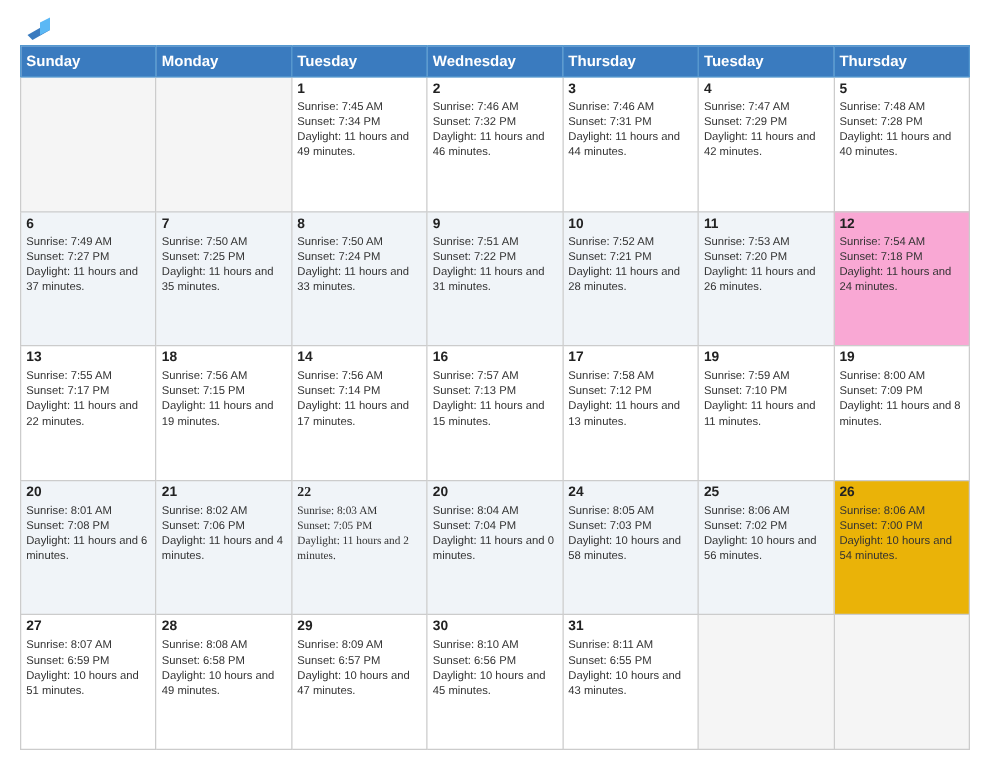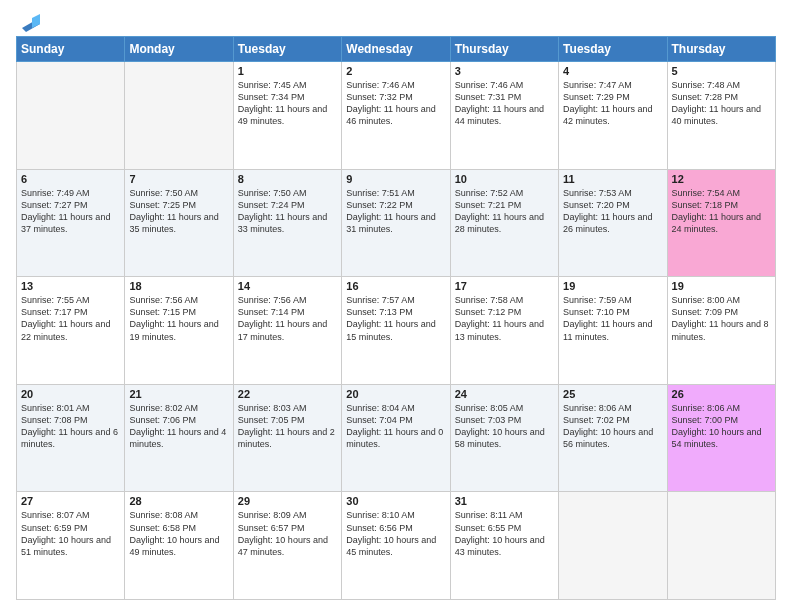--- a/index.html
+++ b/index.html
@@ -149,25 +149,25 @@
           <td><span class="day-num">18</span><span class="cell-text">Sunrise: 7:56 AM<br>Sunset: 7:15 PM<br>Daylight: 11 hours and 19 minutes.</span></td>
           <td><span class="day-num">14</span><span class="cell-text">Sunrise: 7:56 AM<br>Sunset: 7:14 PM<br>Daylight: 11 hours and 17 minutes.</span></td>
           <td><span class="day-num">16</span><span class="cell-text">Sunrise: 7:57 AM<br>Sunset: 7:13 PM<br>Daylight: 11 hours and 15 minutes.</span></td>
           <td><span class="day-num">17</span><span class="cell-text">Sunrise: 7:58 AM<br>Sunset: 7:12 PM<br>Daylight: 11 hours and 13 minutes.</span></td>
           <td><span class="day-num">19</span><span class="cell-text">Sunrise: 7:59 AM<br>Sunset: 7:10 PM<br>Daylight: 11 hours and 11 minutes.</span></td>
           <td><span class="day-num">19</span><span class="cell-text">Sunrise: 8:00 AM<br>Sunset: 7:09 PM<br>Daylight: 11 hours and 8 minutes.</span></td>
         </tr>
         <tr>
           <td style="background: rgb(240, 244, 248);"><span class="day-num">20</span><span class="cell-text">Sunrise: 8:01 AM<br>Sunset: 7:08 PM<br>Daylight: 11 hours and 6 minutes.</span></td>
           <td style="background: rgb(240, 244, 248);"><span class="day-num">21</span><span class="cell-text">Sunrise: 8:02 AM<br>Sunset: 7:06 PM<br>Daylight: 11 hours and 4 minutes.</span></td>
-          <td style="background: rgb(240, 244, 248);"><span class="day-num">22</span><span class="cell-text">Sunrise: 8:03 AM<br>Sunset: 7:05 PM<br>Daylight: 11 hours and 2 minutes.</span></td>
+          <td style="background: rgb(240, 244, 248); font-family: Liberation Serif, serif;"><span class="day-num">22</span><span class="cell-text">Sunrise: 8:03 AM<br>Sunset: 7:05 PM<br>Daylight: 11 hours and 2 minutes.</span></td>
           <td style="background: rgb(240, 244, 248);"><span class="day-num">20</span><span class="cell-text">Sunrise: 8:04 AM<br>Sunset: 7:04 PM<br>Daylight: 11 hours and 0 minutes.</span></td>
           <td style="background: rgb(240, 244, 248);"><span class="day-num">24</span><span class="cell-text">Sunrise: 8:05 AM<br>Sunset: 7:03 PM<br>Daylight: 10 hours and 58 minutes.</span></td>
           <td style="background: rgb(240, 244, 248);"><span class="day-num">25</span><span class="cell-text">Sunrise: 8:06 AM<br>Sunset: 7:02 PM<br>Daylight: 10 hours and 56 minutes.</span></td>
-          <td style="background: #f0abfc;"><span class="day-num">26</span><span class="cell-text">Sunrise: 8:06 AM<br>Sunset: 7:00 PM<br>Daylight: 10 hours and 54 minutes.</span></td>
+          <td style="background: #eab308;"><span class="day-num">26</span><span class="cell-text">Sunrise: 8:06 AM<br>Sunset: 7:00 PM<br>Daylight: 10 hours and 54 minutes.</span></td>
         </tr>
         <tr>
           <td><span class="day-num">27</span><span class="cell-text">Sunrise: 8:07 AM<br>Sunset: 6:59 PM<br>Daylight: 10 hours and 51 minutes.</span></td>
           <td><span class="day-num">28</span><span class="cell-text">Sunrise: 8:08 AM<br>Sunset: 6:58 PM<br>Daylight: 10 hours and 49 minutes.</span></td>
           <td><span class="day-num">29</span><span class="cell-text">Sunrise: 8:09 AM<br>Sunset: 6:57 PM<br>Daylight: 10 hours and 47 minutes.</span></td>
           <td><span class="day-num">30</span><span class="cell-text">Sunrise: 8:10 AM<br>Sunset: 6:56 PM<br>Daylight: 10 hours and 45 minutes.</span></td>
           <td><span class="day-num">31</span><span class="cell-text">Sunrise: 8:11 AM<br>Sunset: 6:55 PM<br>Daylight: 10 hours and 43 minutes.</span></td>
           <td class="empty"></td>
           <td class="empty"></td>
         </tr>

